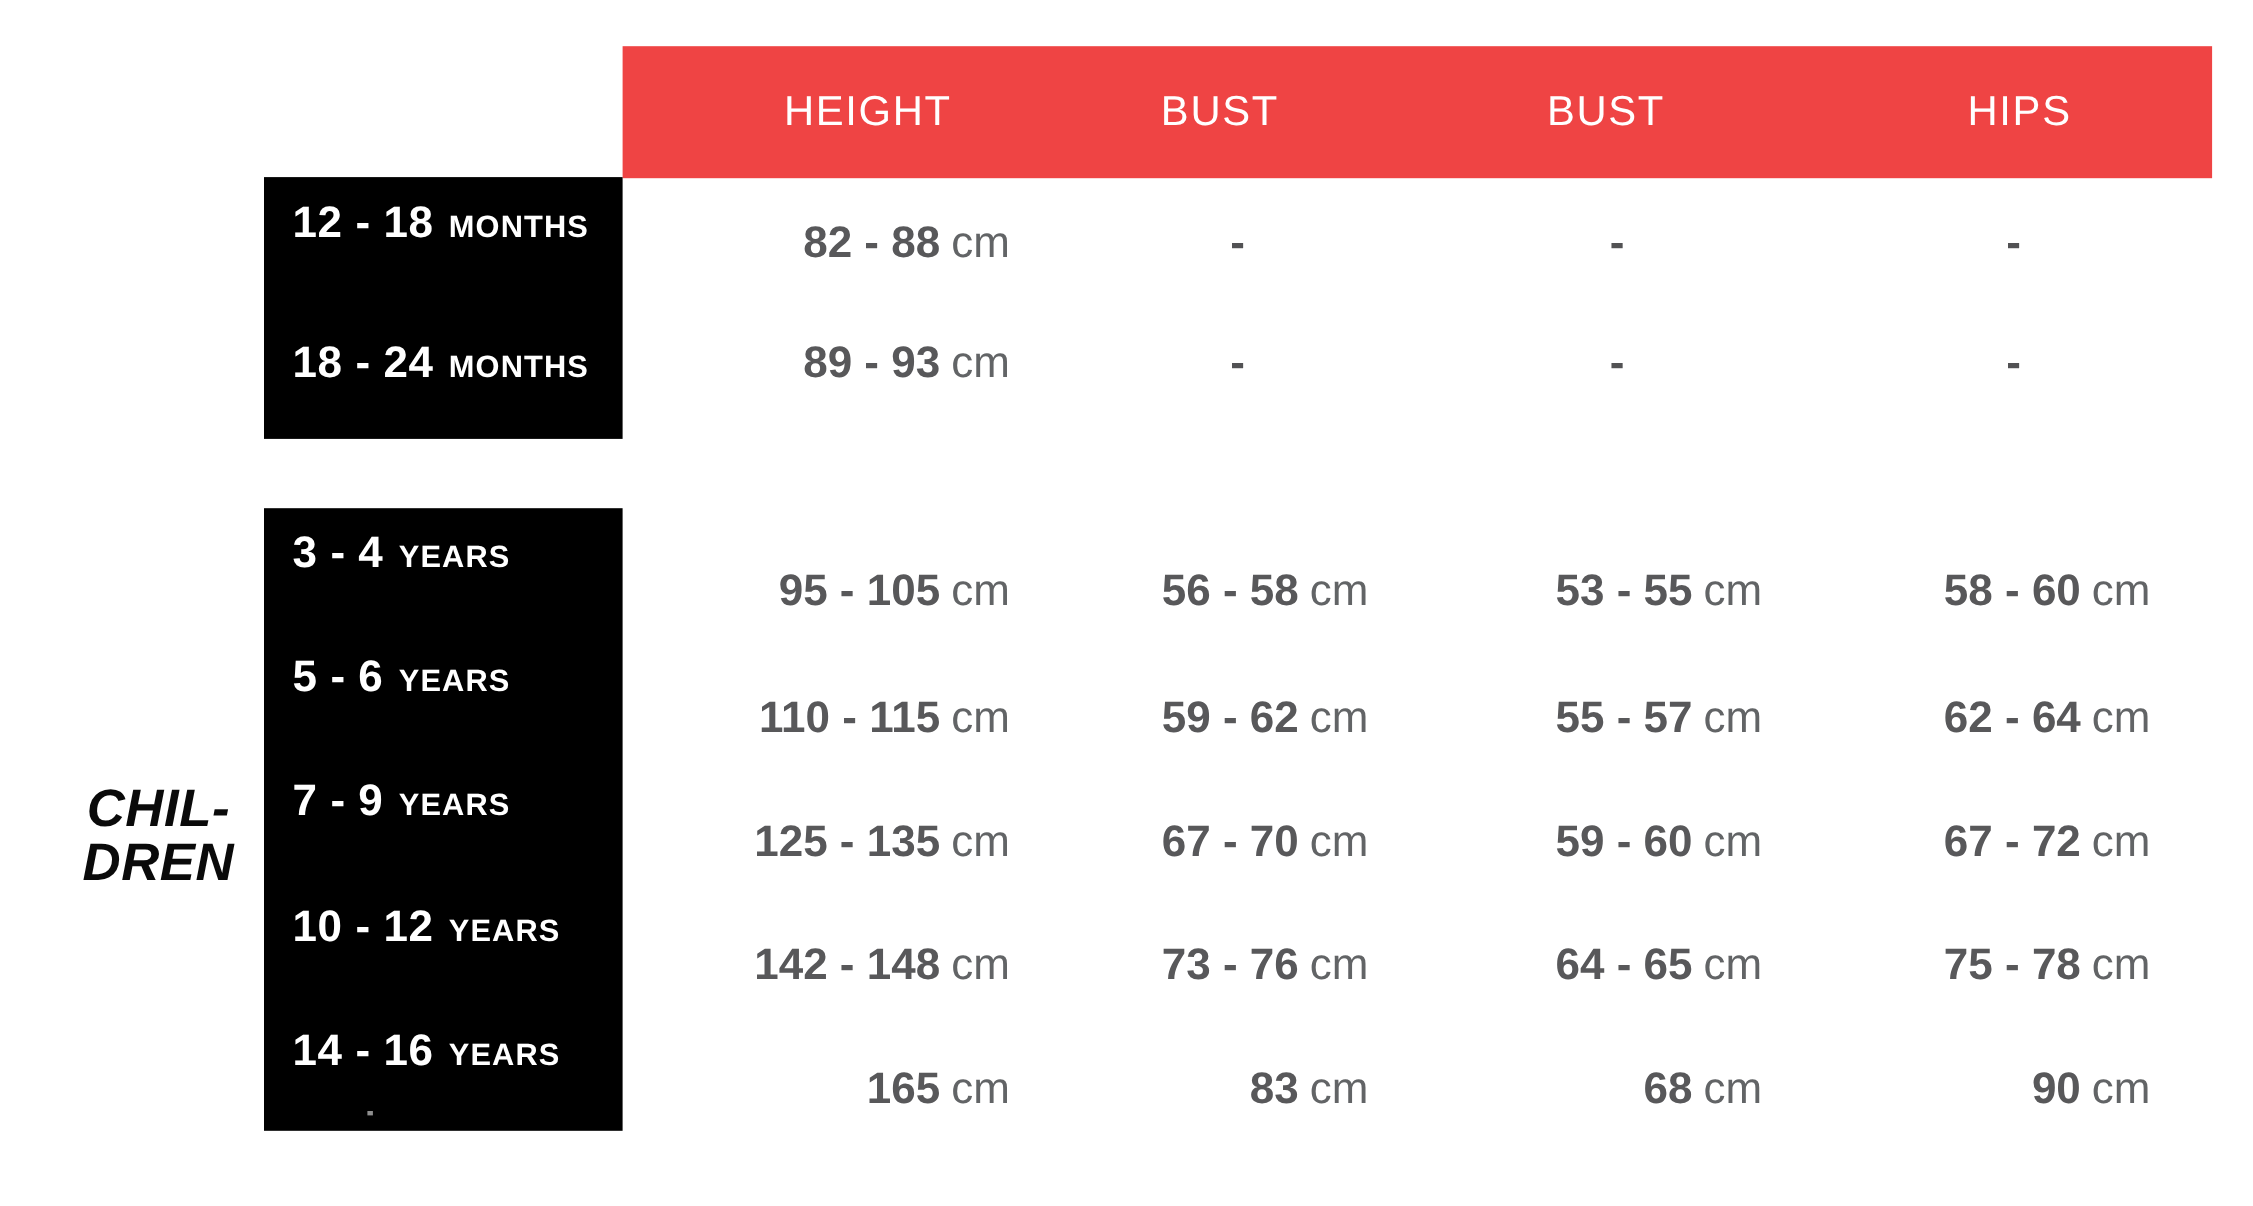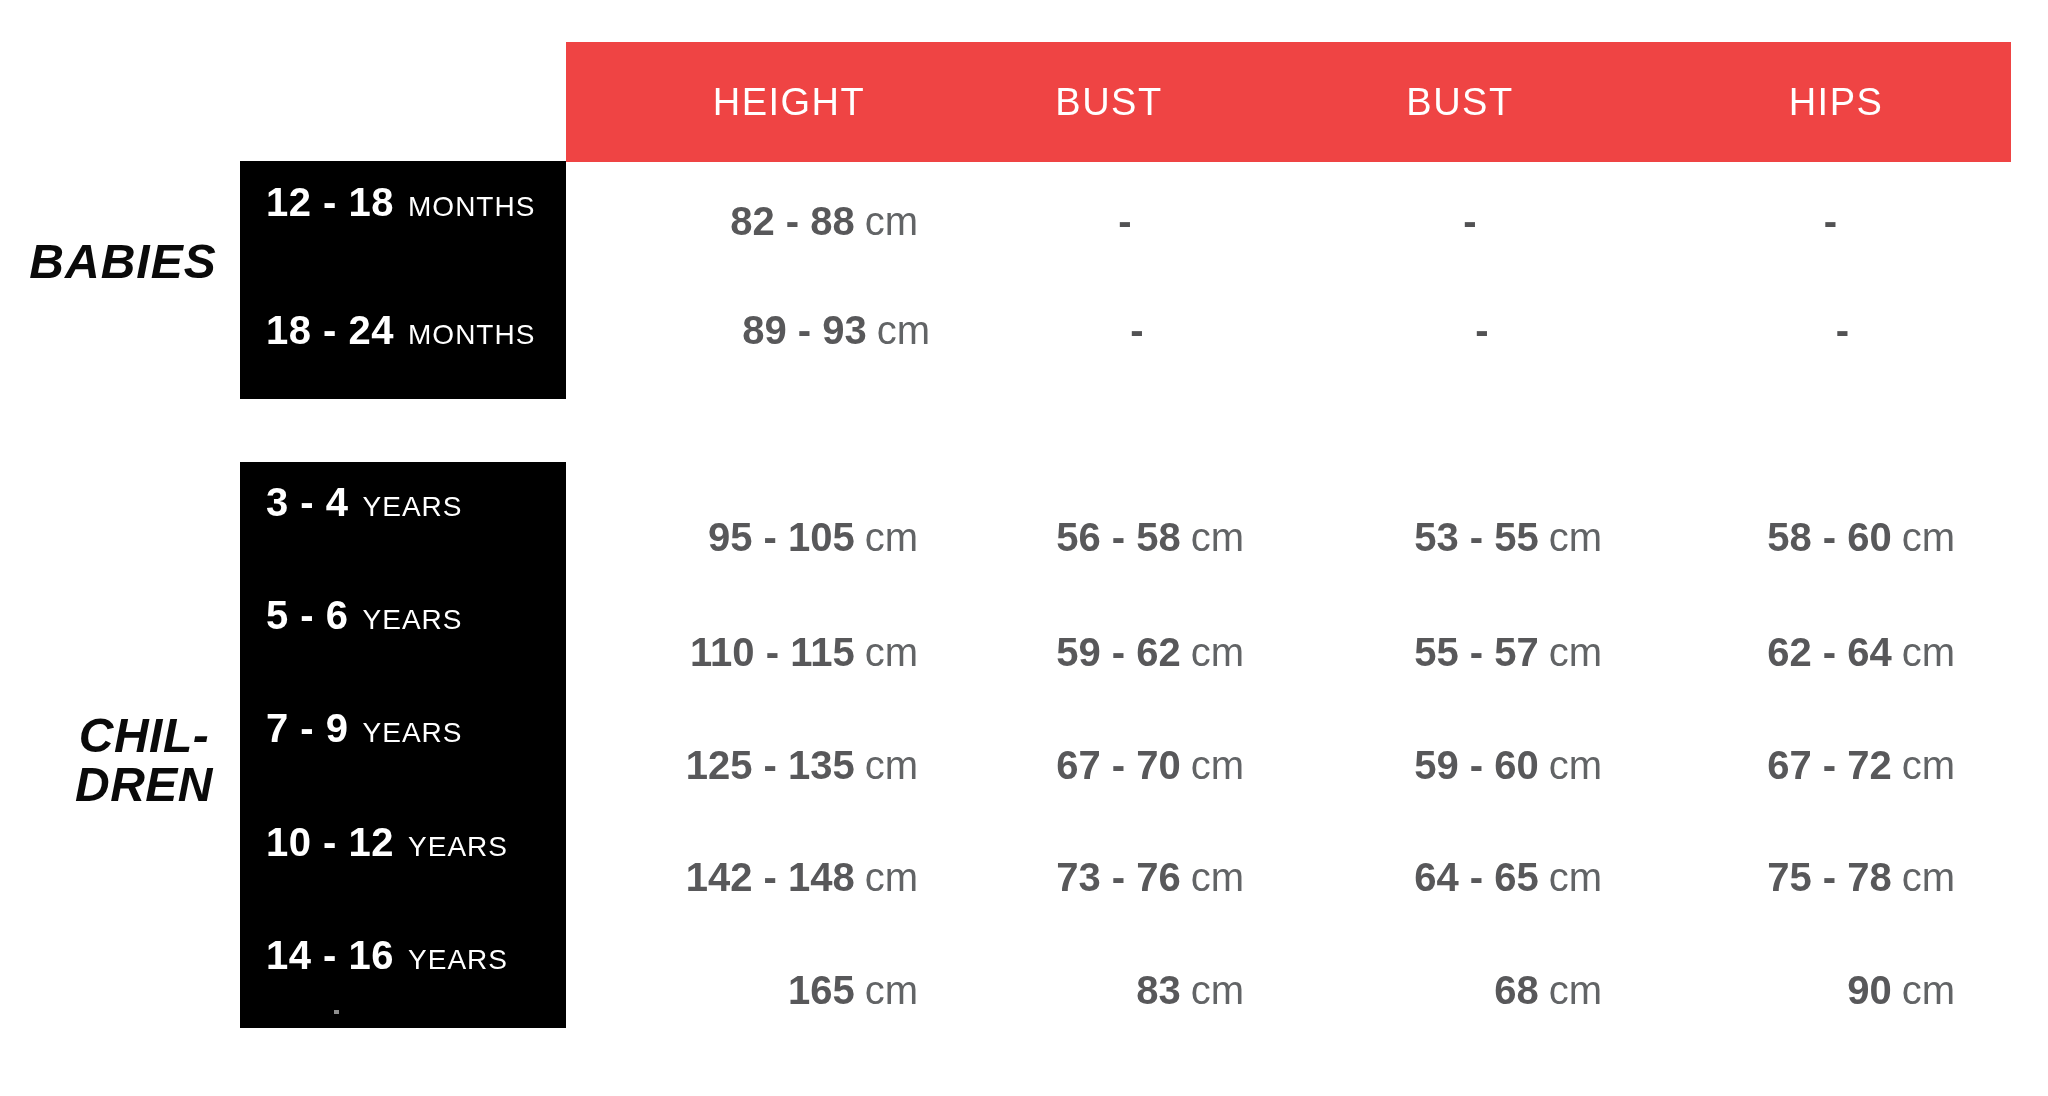--- a/index.html
+++ b/index.html
@@ -54,21 +54,21 @@
   }
   .age-num {
     font-size: 40px;
     line-height: 54px;
     font-weight: 700;
     color: #ffffff;
     letter-spacing: 0.5px;
   }
   .age-unit {
     font-size: 28px;
-    font-weight: 400;
+    font-weight: 700;
     color: #ffffff;
     margin-left: 14px;
     letter-spacing: 1px;
   }
   .stray-dot {
     position: absolute;
     left: 94px; top: 548px;
     width: 5px; height: 4px;
     background: #8e8e8e;
   }
@@ -114,21 +114,21 @@
   .cell.c2 { padding-right: 46px; }
   .cell.c3 { padding-right: 48px; text-align: right; }
   .cell.c4 { padding-right: 56px; }
   .cell.dash { text-align: center; padding-right: 0; }
   .val  { font-weight: 700; color: #58585a; }
   .unit { font-weight: 400; color: #626466; margin-left: 10px; }
   .cell.dash .val { color: #525254; }
 
   
   .row-b0 { top: 194px; }
-  .row-b1 { top: 303px; margin-left: 12px; }
+  .row-b1 { top: 303px; }
   .row-c0 { top: 510px; }
   .row-c1 { top: 625px; }
   .row-c2 { top: 738px; }
   .row-c3 { top: 850px; }
   .row-c4 { top: 963px; }
 
   
   .age-b0 { top: 14px; }
   .age-b1 { top: 142px; }
   .age-c0 { top: 13px; }
@@ -142,21 +142,20 @@
 
 <div class="canvas">
 
   <div class="header-bar">
     <span class="col-header h1">HEIGHT</span>
     <span class="col-header h2">BUST</span>
     <span class="col-header h3">BUST</span>
     <span class="col-header h4">HIPS</span>
   </div>
 
-  <div class="group-label babies">BABIES</div>
 
   <div class="group-label children">
     <div>CHIL-</div>
     <div>DREN</div>
   </div>
 
   <div class="age-box babies">
     <div class="age-row age-b0">
       <span class="age-num">12 - 18</span><span class="age-unit">MONTHS</span>
     </div>

